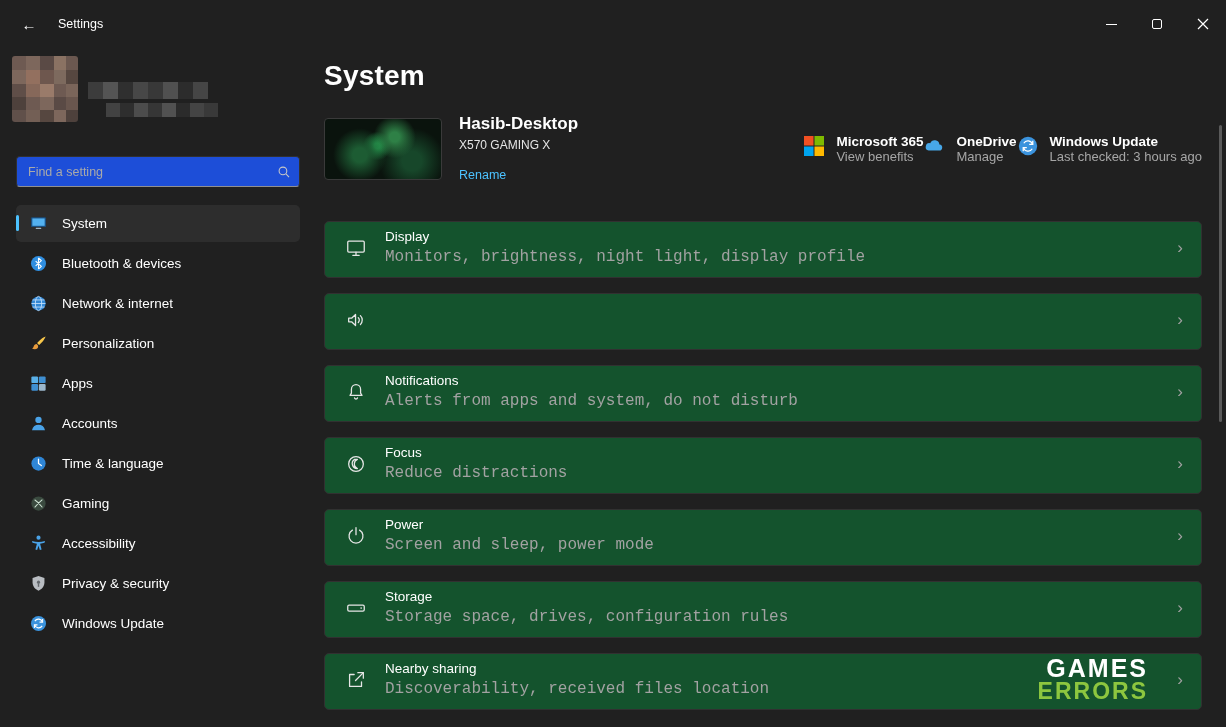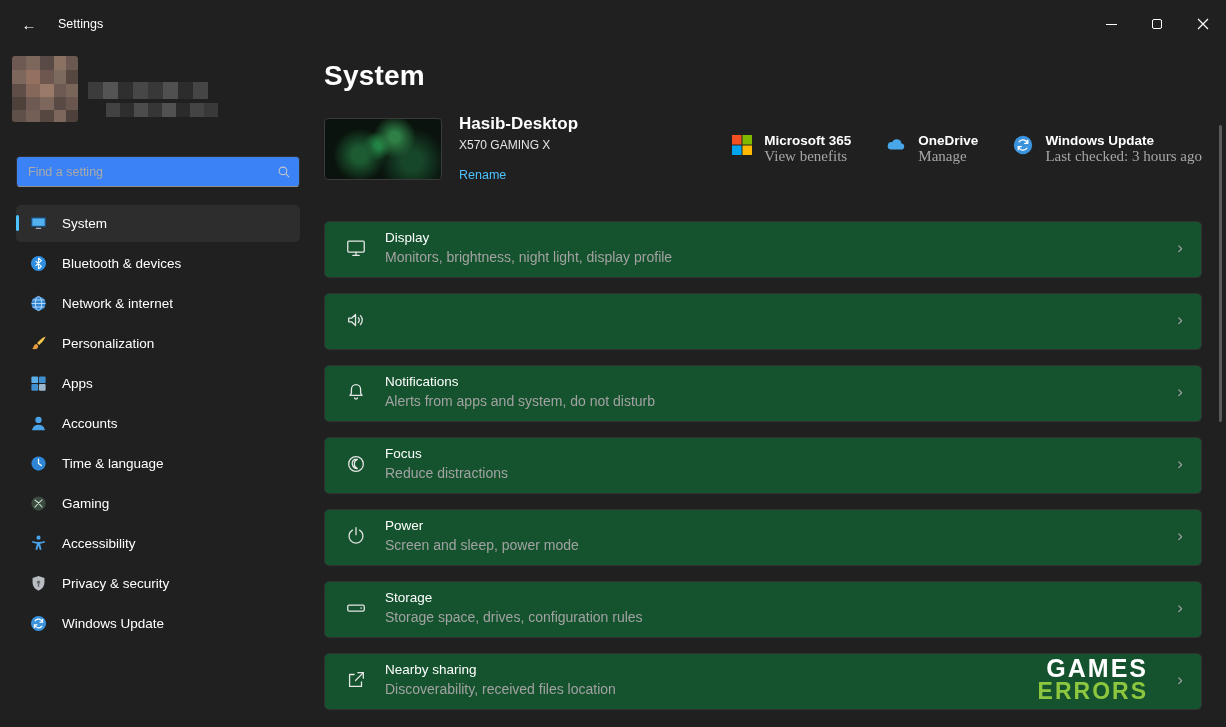--- a/index.html
+++ b/index.html
@@ -23,21 +23,21 @@
 
   
   .content { flex:1; display:flex; overflow:hidden; }
 
   
   .sidebar { width:316px; flex-shrink:0; padding:4px 16px 0 16px; }
   .profile { position:relative; height:84px; margin-top:4px; }
   .avatar { position:absolute; left:-4px; top:0; border-radius:3px; overflow:hidden; }
   .name-redacted { position:absolute; left:72px; top:26px; }
 
-  .searchbox { margin-top:16px; height:31px; background:#3b82f6; border:1px solid #303030;
+  .searchbox { margin-top:16px; height:31px; background:#1d4ed8; border:1px solid #303030;
     border-bottom:1px solid #909090; border-radius:4px; display:flex; align-items:center; padding:0 8px 0 11px; }
   .searchbox input { flex:1; background:transparent; border:none; outline:none; color:#fff;
     font-size:12.5px; font-family:inherit; }
   .searchbox input::placeholder { color:#a9a9a9; }
 
   .nav { margin-top:18px; list-style:none; }
   .nav-item { position:relative; height:37px; margin-bottom:3px; display:flex; align-items:center;
     padding:0 12px; border-radius:5px; font-size:13.5px; cursor:pointer; }
   .nav-item.selected { background:#2d2d2d; }
   .nav-item.selected::before { content:""; position:absolute; left:0; top:10px; width:3px; height:16px;
@@ -54,34 +54,34 @@
       radial-gradient(circle at 30% 60%, #1d5c33 0 8%, transparent 30%),
       radial-gradient(circle at 60% 30%, #2e8046 0 6%, transparent 26%),
       radial-gradient(circle at 75% 70%, #17472a 0 10%, transparent 34%),
       radial-gradient(circle at 45% 45%, #249a4e 0 4%, transparent 20%),
       #0a130d; }
   .device-info { margin-left:17px; min-width:215px; }
   .device-name { font-size:17px; font-weight:700; }
   .device-model { font-size:12px; color:#e5e5e5; margin-top:4px; }
   .rename-link { display:inline-block; font-size:12.5px; color:#4cc2ff; margin-top:16px; cursor:pointer; }
 
-  .quick-links { margin-left:auto; display:flex; align-items:flex-start; gap:34px; }
+  .quick-links { margin-left:auto; display:flex; align-items:flex-start; }
   .qcard { display:flex; align-items:flex-start; cursor:pointer; }
   .qcard .q-ic { width:22px; height:22px; margin-right:11px; margin-top:1px; flex-shrink:0;
     display:flex; align-items:center; justify-content:center; }
   .q-title { font-size:13.5px; font-weight:700; }
-  .q-sub { font-size:15px; color:#a6a6a6; margin-top:0;font-family:Liberation Serif, serif; }
+  .q-sub { font-size:13px; color:#a6a6a6; margin-top:0; }
 
   .rows { }
   .srow { display:flex; align-items:center; height:57px; background:#14532d; border:1px solid #313131;
     border-radius:5px; margin-bottom:15px; padding:0 18px 4px 13px; cursor:pointer; }
   .row-ic { width:24px; height:24px; margin:0 17px 0 6px; flex-shrink:0;
     display:flex; align-items:center; justify-content:center; }
   .row-title { font-size:13.5px; }
-  .row-sub { font-size:14px; color:#a2a2a2; margin-top:4px; }
+  .row-sub { font-size:16px; color:#a2a2a2; margin-top:4px;font-family:Liberation Mono, monospace; }
   .chevron { margin-left:auto; color:#a0a0a0; font-size:17px; line-height:1; }
 
   
   .scrollbar { position:absolute; right:4px; top:125px; width:3px; height:297px; background:#5a5a5a; border-radius:2px; }
   .watermark { position:absolute; right:78px; bottom:24px; text-align:right; z-index:6;
     font-weight:800; letter-spacing:2px; line-height:0.98; pointer-events:none; }
   .wm-1 { font-size:25px; color:#ffffff; }
   .wm-2 { font-size:23px; color:#8dc63f; }
 
   svg { display:block; }

